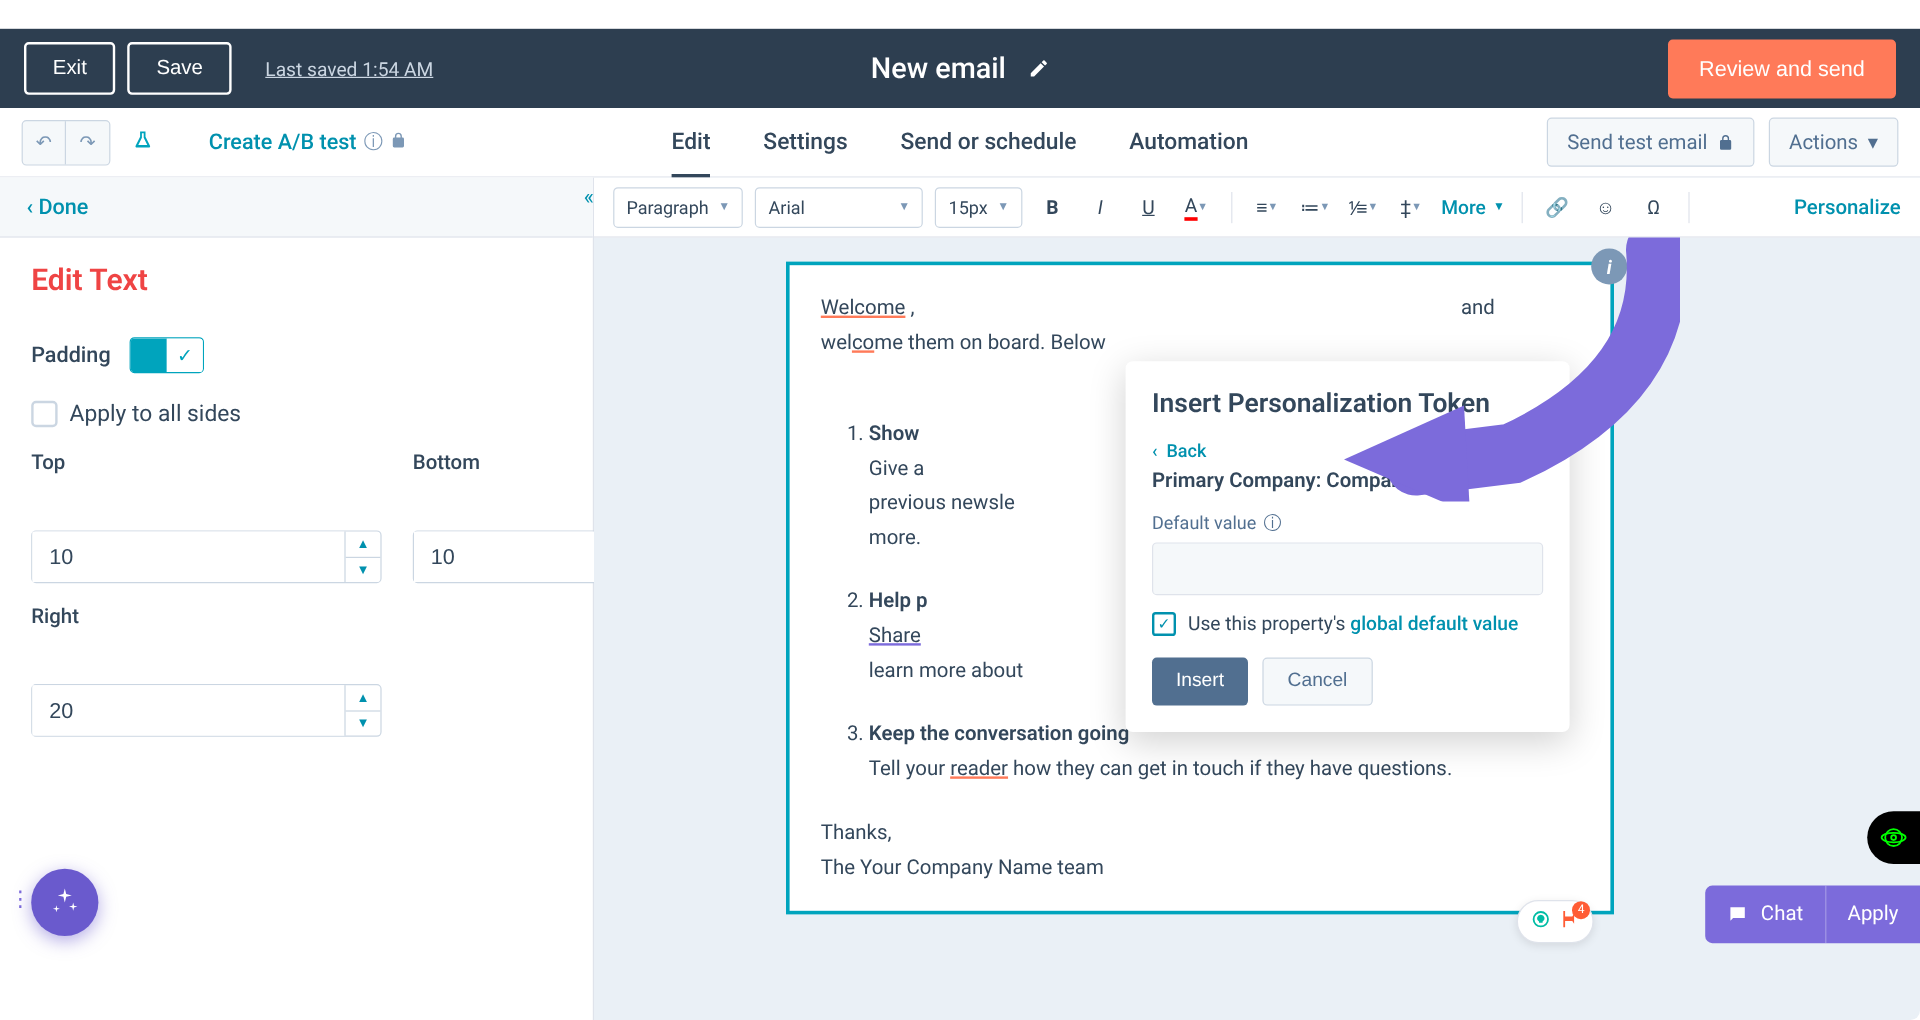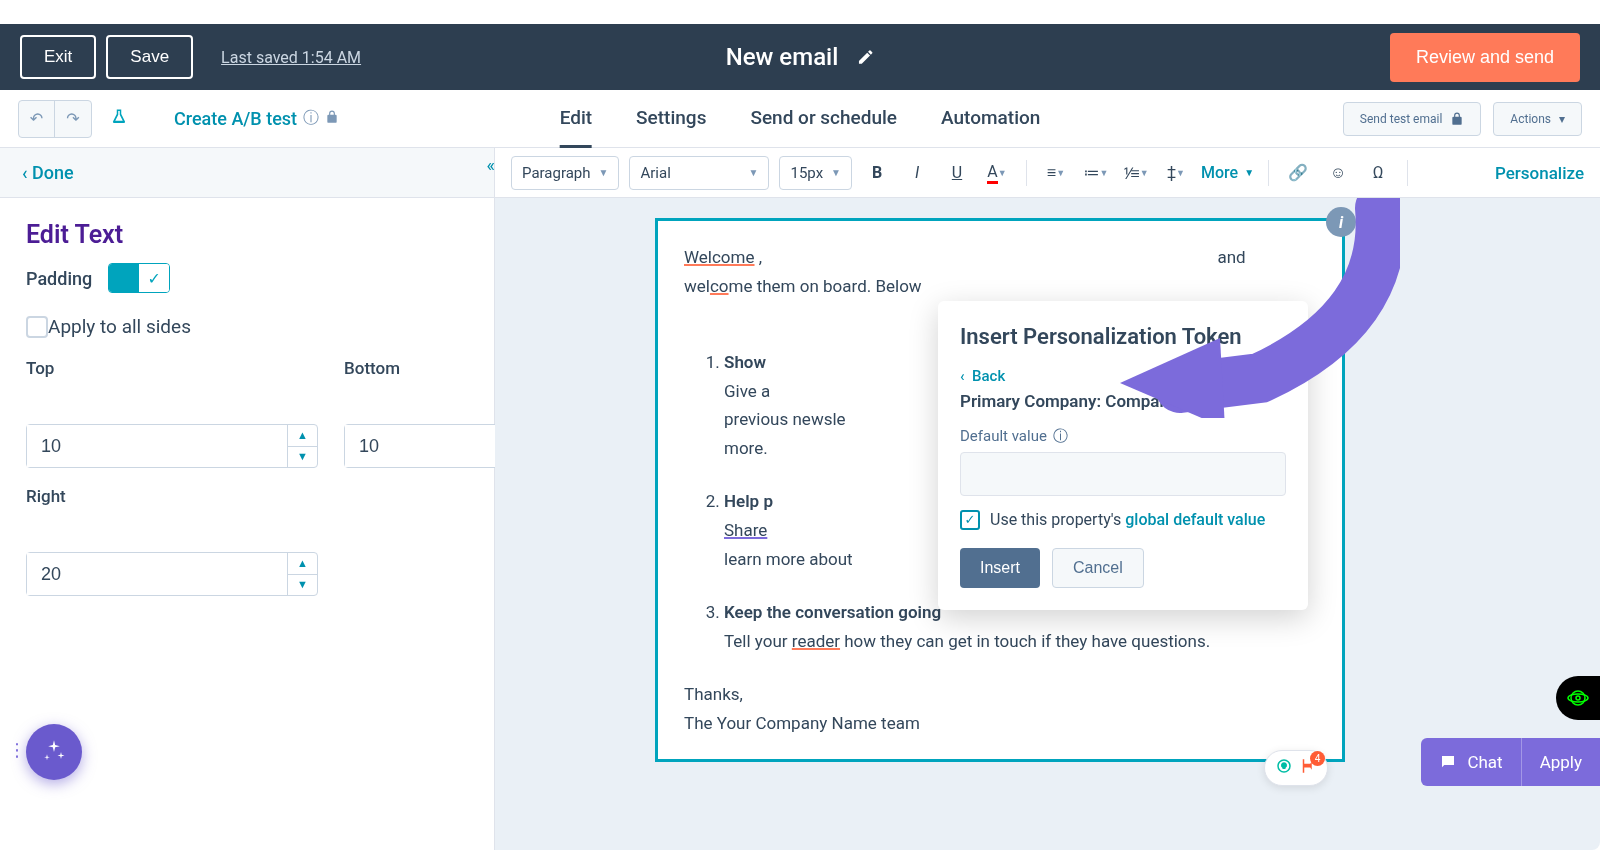--- a/index.html
+++ b/index.html
@@ -20,37 +20,37 @@
 .undo-redo { display: flex; border: 1px solid #cbd6e2; border-radius: 4px; background: #f5f8fa; }
 .undo-redo .ubtn { width: 36px; height: 36px; display: flex; align-items: center; justify-content: center; cursor: pointer; color: #7c98b6; }
 .undo-redo .ubtn:first-child { border-right: 1px solid #cbd6e2; }
 .flask { color: #00a4bd; margin-left: 18px; margin-right: 10px; }
 .ab-link { color: #0091ae; font-size: 18px; font-weight: 500; cursor: pointer; margin-left: 36px; }
 .small-icon { color: #7c98b6; margin-left: 6px; }
 .tabs { position: absolute; left: 50%; transform: translateX(-50%); display: flex; gap: 44px; }
 .tab { font-size: 19px; font-weight: 500; color: #33475b; padding: 16px 0; cursor: pointer; border-bottom: 3px solid transparent; }
 .tab.active { border-bottom-color: #33475b; }
 .right-actions { margin-left: auto; display: flex; gap: 12px; }
-.ghost-btn { border: 1px solid #cbd6e2; background: #f5f8fa; color: #516f90; padding: 9px 16px; border-radius: 4px; font-size: 12px; cursor: pointer; display: flex; align-items: center; gap: 8px; }
+.ghost-btn { border: 1px solid #cbd6e2; background: #f5f8fa; color: #516f90; padding: 9px 16px; border-radius: 4px; font-size: 17px; cursor: pointer; display: flex; align-items: center; gap: 8px; }
 
 
 .workspace { display: flex; height: calc(100% - 148px); position: relative; }
 .sidebar { width: 495px; border-right: 1px solid #dfe3eb; background: #fff; position: relative; }
 .collapse-handle { position: absolute; right: -1px; top: 6px; color: #0091ae; font-size: 18px; cursor: pointer; z-index: 5; }
 .done-row { background: #f5f8fa; border-bottom: 1px solid #dfe3eb; padding: 14px 22px; }
 .done-link { color: #0091ae; font-size: 18px; font-weight: 500; cursor: pointer; }
 .panel { padding: 22px 26px; }
-.panel h2 { font-size: 25px; font-weight: 600; color: #4c1d95; margin-bottom: 14px; }
+.panel h2 { font-size: 25px; font-weight: 600; color: #ef4444; margin-bottom: 32px; }
 .padding-row { display: flex; align-items: center; gap: 16px; margin-bottom: 22px; }
 .padding-row label { font-size: 18px; font-weight: 500; color: #33475b; }
 .toggle { width: 62px; height: 30px; border: 1px solid #00a4bd; border-radius: 4px; display: flex; overflow: hidden; cursor: pointer; }
 .toggle .half { flex: 1; display: flex; align-items: center; justify-content: center; }
 .toggle .half.on { background: #00a4bd; }
 .toggle .half.off { background: #fff; color: #00a4bd; }
-.check-row { display: flex; align-items: center; margin-bottom: 20px; }
+.check-row { display: flex; align-items: center; gap: 10px; margin-bottom: 20px; }
 .checkbox { width: 22px; height: 22px; border: 2px solid #cbd6e2; border-radius: 4px; cursor: pointer; }
 .check-row span { font-size: 19px; color: #33475b; }
 .pad-grid { display: grid; grid-template-columns: 1fr 1fr 1fr; gap: 18px 26px; }
 .pad-field label { display: block; font-size: 17px; font-weight: 500; color: #33475b; margin-bottom: 8px; }
 .stepper { display: flex; border: 1px solid #cbd6e2; border-radius: 4px; height: 44px; margin-top: 46px; }
 .stepper input { flex: 1; border: none; padding: 0 14px; font-size: 18px; color: #33475b; outline: none; }
 .stepper .steps { width: 30px; display: flex; flex-direction: column; border-left: 1px solid #cbd6e2; }
 .stepper .steps div { flex: 1; display: flex; align-items: center; justify-content: center; color: #0091ae; cursor: pointer; font-size: 11px; }
 .stepper .steps div:first-child { border-bottom: 1px solid #cbd6e2; }
 

